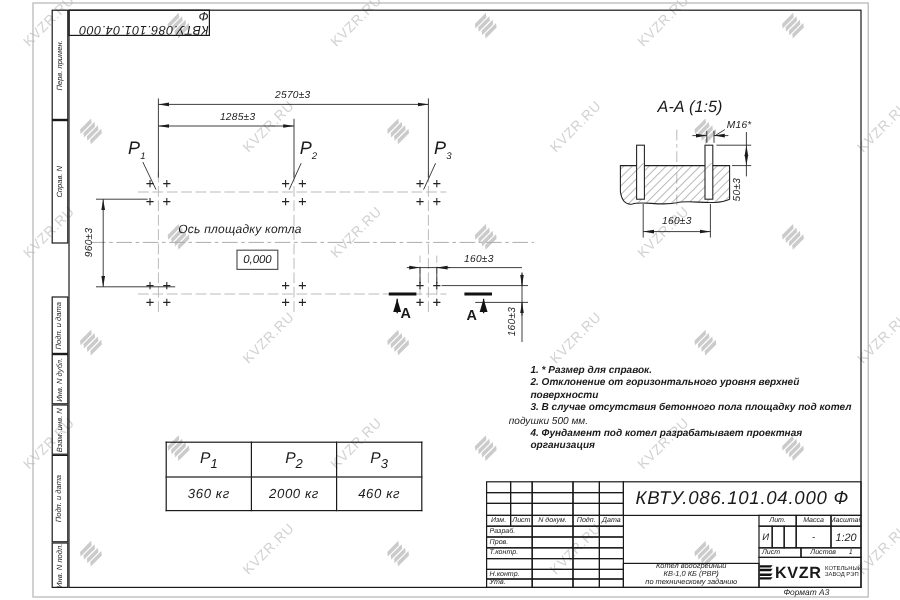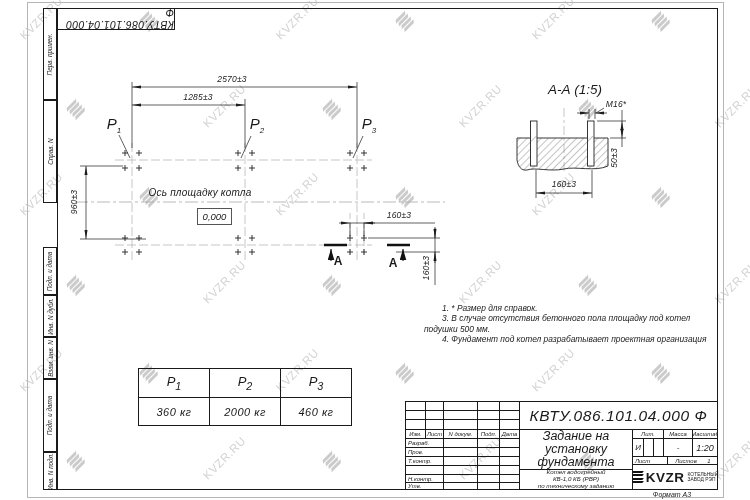--- a/index.html
+++ b/index.html
@@ -29,21 +29,21 @@
   
   .level-box{left:197px;top:208px;width:33px;height:15px;border:1px solid #555;background:#fff;
              display:flex;align-items:center;justify-content:center;font-style:italic;font-size:9.5px;}
   
   .ptable{left:138px;top:368px;border-collapse:collapse;}
   .ptable td{border:1.3px solid #1a1a1a;width:68px;text-align:center;font-style:italic;}
   .ptable .hd{height:26px;font-size:13px;}
   .ptable .vl{height:25px;font-size:11px;letter-spacing:.5px;}
   
   .notes{left:424px;top:303px;width:296px;font-style:italic;font-size:8.4px;line-height:10.4px;}
-  .note-start{padding-left:18px;}
+  .note-start{padding-left:18px;font-weight:bold;}
   
   .tb{left:405px;top:401px;width:313px;height:89px;}
   .tb .cell{position:absolute;border:0.9px solid #1a1a1a;box-sizing:border-box;overflow:hidden;}
   .tb .lbl{font-size:5.9px;font-style:italic;display:flex;align-items:center;justify-content:center;}
   .tb .lbl-l{justify-content:flex-start;padding-left:2px;}
   .desig{font-style:italic;font-size:15.5px;letter-spacing:.6px;display:flex;align-items:center;justify-content:center;}
   .doctitle{font-style:italic;font-size:12.5px;line-height:13px;display:flex;flex-direction:column;
             align-items:center;justify-content:center;}
   .product{font-style:italic;font-size:6.2px;line-height:6.8px;display:flex;flex-direction:column;
            align-items:center;justify-content:center;}
@@ -283,21 +283,21 @@
         <path d="M604,108 L596,113"></path>
         <path d="M597,121 H626 M610,138 H626"></path>
         <path d="M622,110 V121 M622,138 V147"></path>
         <path d="M622,121 V138" marker-start="url(#arr)" marker-end="url(#arr)"></path>
         <path d="M536,170 V198 M592,170 V198"></path>
         <path d="M536,193 H592" marker-start="url(#arr)" marker-end="url(#arr)"></path>
       </g>
     </g>
   </svg>
 
-  <div class="ctr dimtxt" style="left:232px;top:79px;">2570±3</div>
+  <div class="ctr dimtxt" style="left:244px;top:79px;">2570±3</div>
   <div class="ctr dimtxt" style="left:198px;top:97px;">1285±3</div>
   <div class="ctr dimtxt rot90" style="left:74px;top:202px;">960±3</div>
   <div class="ctr dimtxt" style="left:399px;top:215px;">160±3</div>
   <div class="ctr dimtxt rot90" style="left:426px;top:268px;">160±3</div>
   <div class="ctr dimtxt" style="left:200px;top:192px;font-size:10px;">Ось площадку котла</div>
   <div class="abs level-box">
     <span>0,000</span>
   </div>
   <div class="ctr bigP" style="left:114px;top:125px;"><span>P</span><sub>1</sub></div>
   <div class="ctr bigP" style="left:257px;top:125px;"><span>P</span><sub>2</sub></div>
@@ -320,20 +320,21 @@
     <tr>
       <td class="vl">360 кг</td>
       <td class="vl">2000 кг</td>
       <td class="vl">460 кг</td>
     </tr>
   </tbody>
     </table>
 
   <div class="abs notes">
     <div class="note-start">1. * Размер для справок.</div>
+    <div class="note-start">2. Отклонение от горизонтального уровня верхней поверхности</div>
     <div class="note-start">3. В случае отсутствия бетонного пола площадку под котел</div>
     <div>подушки 500 мм.</div>
     <div class="note-start">4. Фундамент под котел разрабатывает проектная организация</div>
   </div>
 
   <div class="abs tb">
 
     <div class="cell" style="left:0;top:0;width:21px;height:10px;"></div>
       <div class="cell" style="left:20px;top:0;width:19px;height:10px;"></div>
       <div class="cell" style="left:38px;top:0;width:35px;height:10px;"></div>
@@ -376,25 +377,20 @@
       <div class="cell" style="left:38px;top:73px;width:35px;height:9px;"></div>
       <div class="cell" style="left:72px;top:73px;width:23px;height:9px;"></div>
       <div class="cell" style="left:94px;top:73px;width:21px;height:9px;"></div>
     <div class="cell lbl lbl-l" style="left:0;top:81px;width:39px;height:8px;">Утв.</div>
       <div class="cell" style="left:38px;top:81px;width:35px;height:8px;"></div>
       <div class="cell" style="left:72px;top:81px;width:23px;height:8px;"></div>
       <div class="cell" style="left:94px;top:81px;width:21px;height:8px;"></div>
 
     <div class="cell desig" style="left:114px;top:0;width:199px;height:29px;">КВТУ.086.101.04.000 Ф</div>
 
-    <div class="cell doctitle" style="left:114px;top:28px;width:114px;height:41px;">
-      <div>Задание на</div>
-      <div>установку</div>
-      <div>фундамента</div>
-    </div>
 
     <div class="cell product" style="left:114px;top:68px;width:114px;height:21px;">
       <div>Котел водогрейный</div>
       <div>КВ-1,0 КБ (РВР)</div>
       <div>по техническому заданию</div>
     </div>
 
     <div class="cell lbl" style="left:227px;top:28px;width:32px;height:10px;">Лит.</div>
     <div class="cell lbl" style="left:258px;top:28px;width:30px;height:10px;">Масса</div>
     <div class="cell lbl" style="left:287px;top:28px;width:26px;height:10px;">Масштаб</div>

